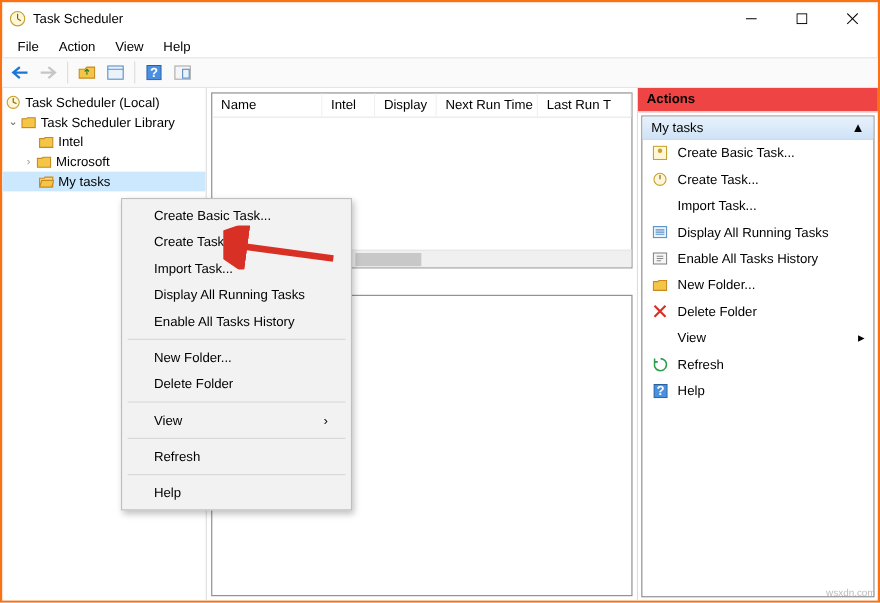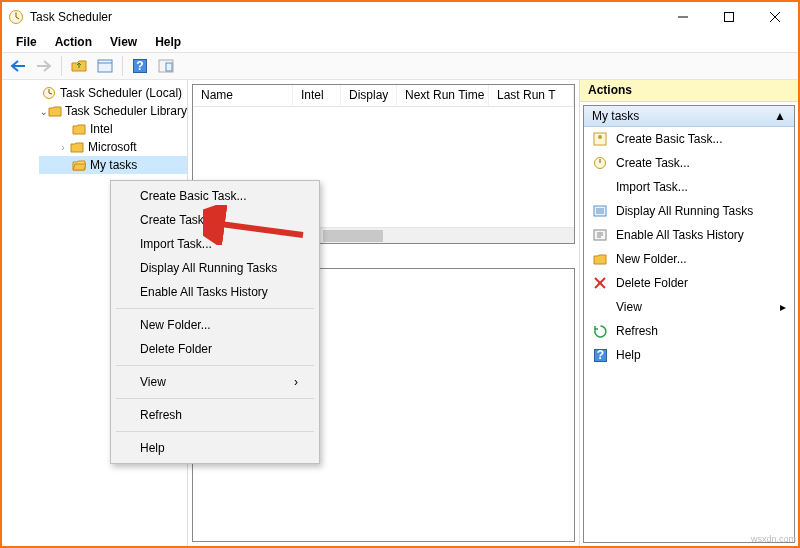--- a/index.html
+++ b/index.html
@@ -7,52 +7,52 @@
 .window { width: 800px; height: 548px; border: 2px solid #f97316; display: flex; flex-direction: column; }
 
 
 .titlebar { height: 30px; display: flex; align-items: center; padding-left: 6px; }
 .titlebar .icon { width: 16px; height: 16px; margin-right: 6px; }
 .titlebar .spacer { flex: 1; }
 .winbtn { width: 46px; height: 30px; display: flex; align-items: center; justify-content: center; }
 
 
 .menubar { height: 20px; display: flex; align-items: center; padding: 0 6px; gap: 2px; }
-.menubar span { padding: 2px 8px; font-weight: bold; }
+.menubar span { padding: 2px 8px; }
 
 
 .toolbar { height: 28px; border-top: 1px solid #e5e5e5; border-bottom: 1px solid #e5e5e5; display: flex; align-items: center; padding: 0 4px; gap: 2px; background: #fafafa; }
 .toolbtn { width: 24px; height: 24px; display: flex; align-items: center; justify-content: center; }
 .tooldiv { width: 1px; height: 20px; background: #ddd; margin: 0 3px; }
 
 
 .main { flex: 1; display: flex; min-height: 0; }
 
 
 .tree { width: 186px; border-right: 1px solid #ddd; padding: 4px 0; overflow: hidden; }
-.trow { display: flex; align-items: center; height: 18px; white-space: nowrap; margin-left: 37px; }
+.trow { display: flex; align-items: center; height: 18px; white-space: nowrap; }
 .tind { display: inline-block; }
 .twist { width: 12px; text-align: center; font-size: 10px; color: #666; }
 .ticon { width: 16px; height: 16px; margin-right: 3px; display: flex; align-items: center; justify-content: center;}
 .sel { background: #cce8ff; }
 
 
 .listpane { flex: 1; border-right: 1px solid #ddd; padding: 4px; display: flex; flex-direction: column; min-width: 0; gap: 20px; }
 .listbox { border: 1px solid #888; height: 160px; display: flex; flex-direction: column; }
 .colhead { display: flex; height: 22px; border-bottom: 1px solid #e5e5e5; }
 .colhead .col { padding: 3px 8px; border-right: 1px solid #f0f0f0; white-space: nowrap; overflow: hidden; }
 .listbody { flex:1; }
 .listscroll { height: 16px; border-top: 1px solid #e5e5e5; background: #f0f0f0; display: flex; align-items: center; }
 .scrollthumb { width: 60px; height: 12px; background: #c8c8c8; margin-left: 130px; }
 
 .detailbox { border: 1px solid #888; flex: 1; margin-top: 4px; }
 
 
 .actions { width: 218px; display: flex; flex-direction: column; }
-.actions .hdr { height: 22px; background: #fef9c3; border-bottom: 1px solid #ddd; padding: 3px 8px; font-weight: 600; }
+.actions .hdr { height: 22px; background: #ef4444; border-bottom: 1px solid #ddd; padding: 3px 8px; font-weight: 600; }
 .actions .inner { border: 1px solid #888; margin: 3px; flex: 1; }
 .actions .grouptitle { background: #d6e8fa; background: linear-gradient(#e8f1fb,#cfe3f7); padding: 3px 8px; display: flex; justify-content: space-between; align-items: center; border-bottom: 1px solid #b5cde6; }
 .actitem { display: flex; align-items: center; padding: 4px 8px; gap: 8px; }
 .actitem .sp { flex: 1; }
 .aicon { width: 16px; height: 16px; display: flex; align-items: center; justify-content: center; }
 
 
 .ctxmenu { position: absolute; left: 110px; top: 180px; width: 210px; background: #f2f2f2; border: 1px solid #bfbfbf; box-shadow: 2px 3px 6px rgba(0,0,0,0.25); padding: 3px; }
 .ctxsep { height: 1px; background: #d8d8d8; margin: 4px 2px; }
 .ctxitem { padding: 5px 18px 5px 26px; display: flex; justify-content: space-between; align-items: center; background: #f2f2f2; }

